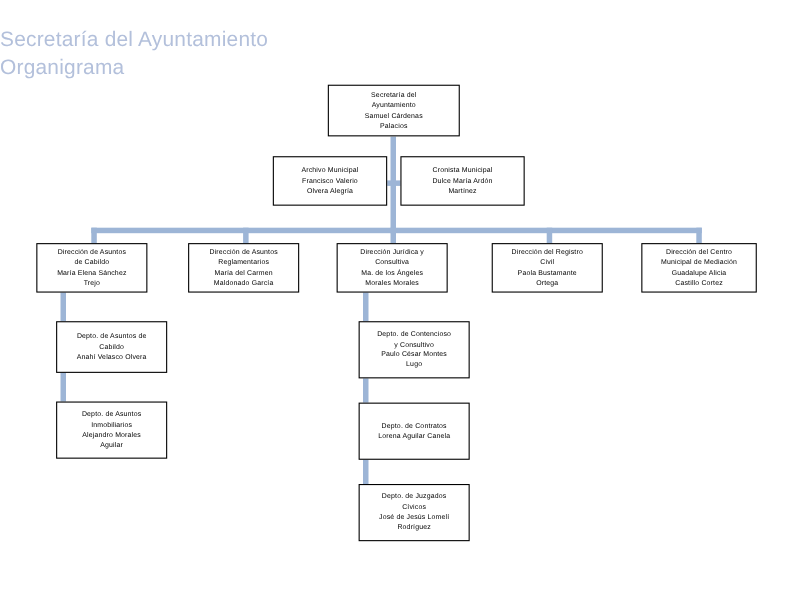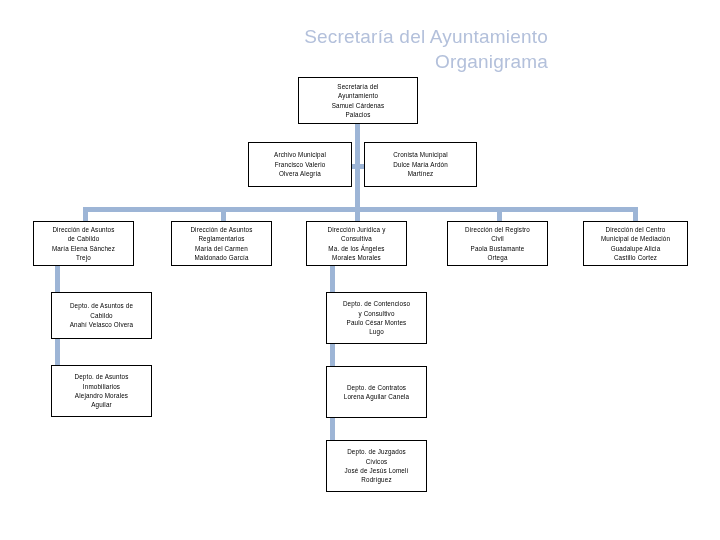--- a/index.html
+++ b/index.html
@@ -18,21 +18,21 @@
     width: 720px;
     height: 540px;
   }
 
   
   .title {
     position: absolute;
     left: 0;
     top: 24px;
     width: 548px;
-    text-align: right;
+    text-align: left;
     color: #b3c0db;
     font-size: 19px;
     line-height: 25px;
     font-weight: normal;
     letter-spacing: 0.2px;
     white-space: pre-line;
   }
 
   
   .node {

